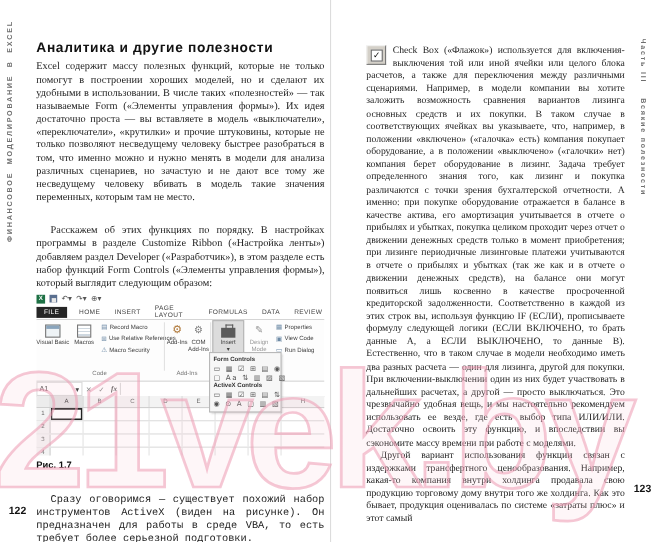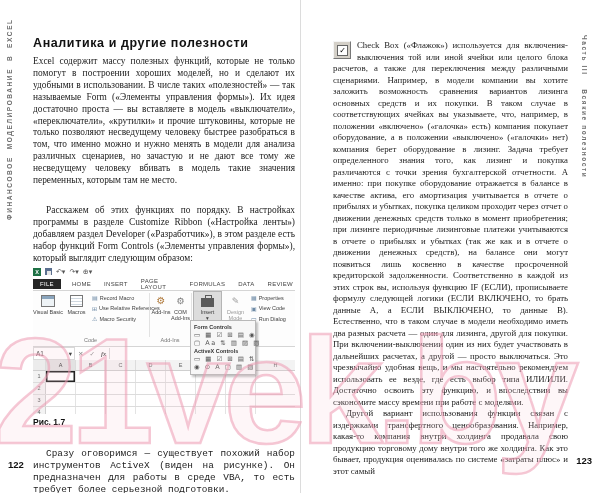--- a/index.html
+++ b/index.html
@@ -7,21 +7,21 @@
         font-family:"Liberation Serif",serif;color:#1c1c1c;}
   
   .gutter{position:absolute;left:300px;top:0;width:1px;height:493px;background:#dcdcdc;}
   .edge-text{position:absolute;width:170px;height:12px;font-family:"Liberation Sans",sans-serif;
              font-size:6.5px;font-weight:bold;letter-spacing:1.6px;color:#6e6e6e;white-space:pre;}
   .edge-left{left:-73px;top:129px;transform:rotate(-90deg);}
   .edge-right{left:497px;top:114px;transform:rotate(90deg);}
   .pagenum{position:absolute;font-family:"Liberation Sans",sans-serif;font-weight:bold;
            font-size:9.5px;color:#111;}
   .pn-left{left:8px;top:459px;}
-  .pn-right{left:566px;top:455px;width:26px;text-align:right;}
+  .pn-right{left:566px;top:439px;width:26px;text-align:right;}
   
   .leftcol{position:absolute;left:33px;top:0;width:262px;height:493px;}
   .rightcol{position:absolute;left:333px;top:0;width:235px;height:493px;}
   .heading{position:absolute;top:36px;left:0;font-family:"Liberation Sans",sans-serif;
            font-weight:bold;font-size:12.5px;letter-spacing:0.6px;color:#111;}
   .body-p{ text-align:justify;}
   .lp1{position:absolute;top:56px;left:0;width:262px;font-size:9.4px;line-height:11.9px;}
   .lp2{position:absolute;top:205px;left:0;width:262px;font-size:9.4px;line-height:11.9px;text-indent:13px;}
   .lp3{position:absolute;top:448px;left:0;width:262px;font-size:9.4px;line-height:11.9px;text-indent:13px;font-family:Liberation Mono, monospace;}
   .figcap{position:absolute;top:417px;left:0;font-family:"Liberation Sans",sans-serif;

